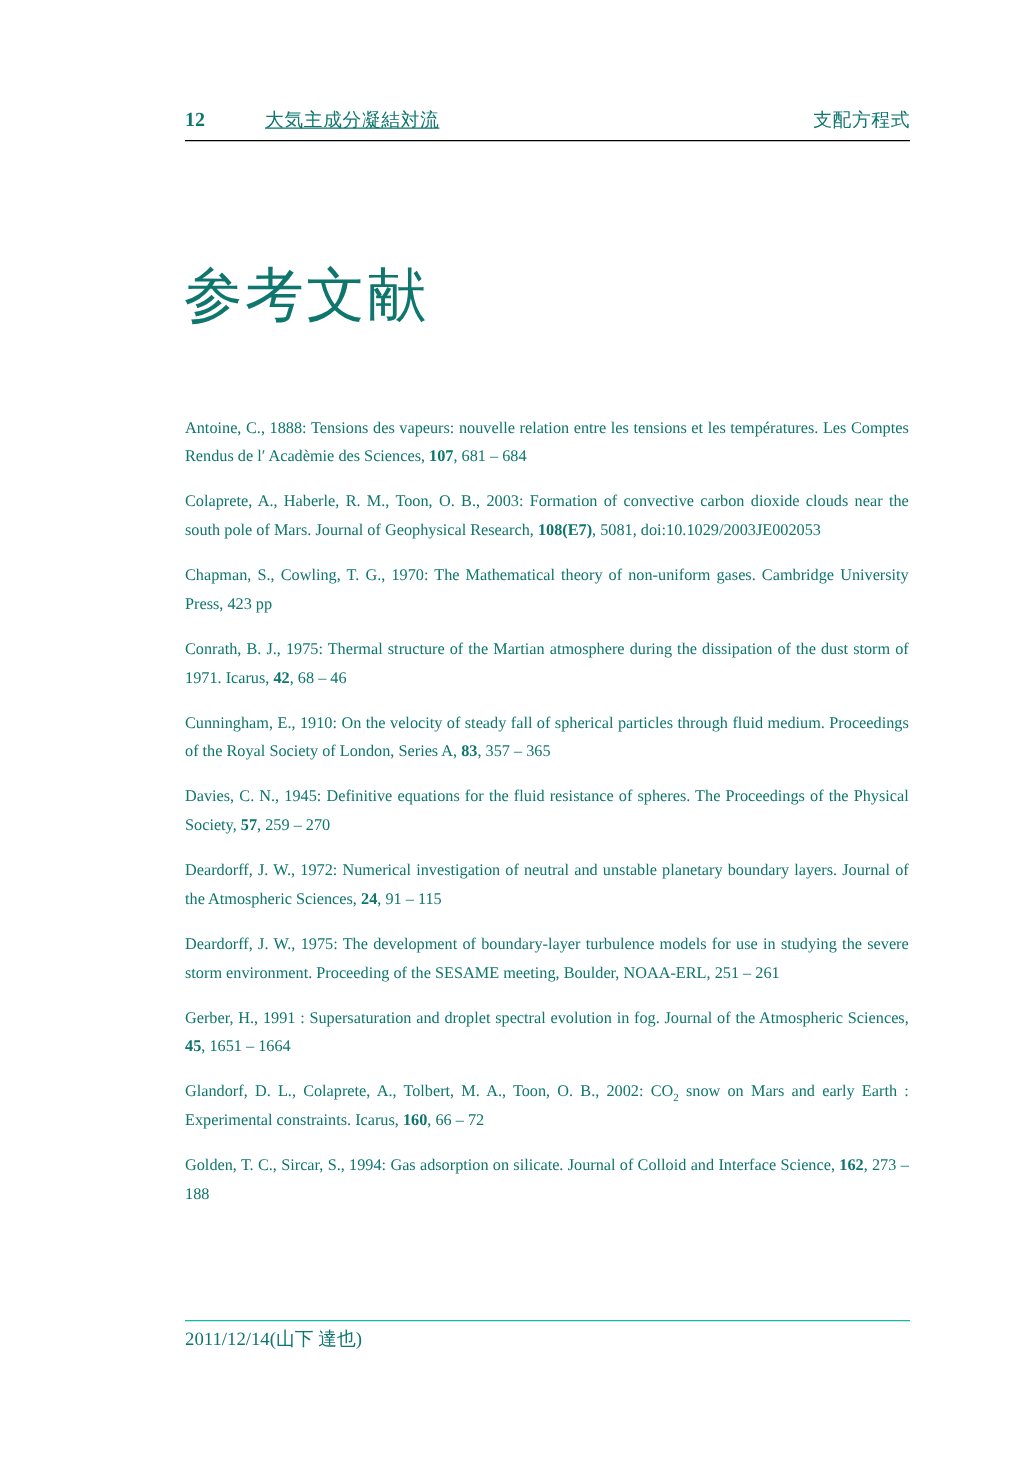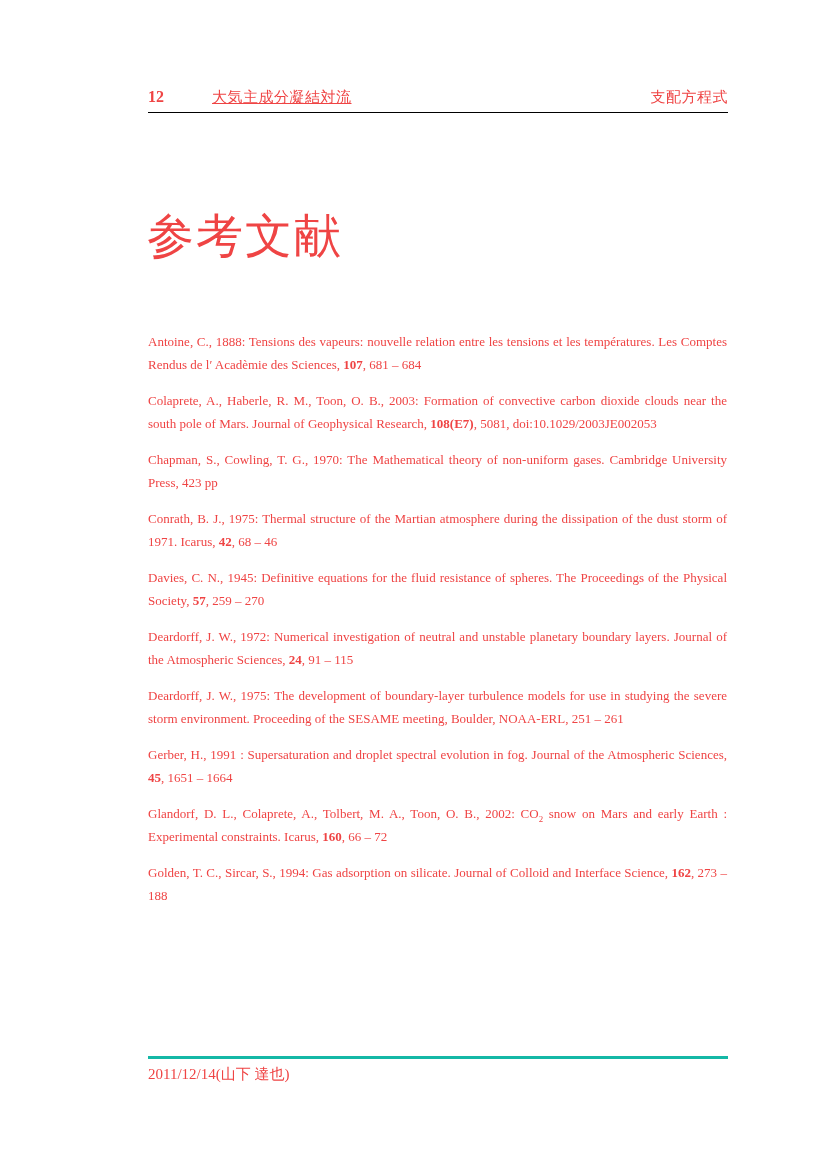--- a/index.html
+++ b/index.html
@@ -2,21 +2,21 @@
 <html><head>
 <meta charset="utf-8">
 <style>
   * { margin: 0; padding: 0; box-sizing: border-box; }
   html, body { background: #ffffff; }
   .page {
     position: relative;
     width: 826px;
     height: 1169px;
     background: #ffffff;
-    color: #ef4444;
+    color: #0f766e;
     overflow: hidden;
     font-family: "Liberation Serif", serif;
   }
   
   .header {
     position: absolute;
     left: 148px;
     top: 88px;
     width: 580px;
     display: flex;
@@ -69,21 +69,21 @@
     margin-bottom: 13px;
   }
   .ref b { font-weight: bold; }
   .ref sub { font-size: 0.68em; line-height: 0; }
   
   .footer {
     position: absolute;
     left: 148px;
     top: 1056px;
     width: 580px;
-    border-top: 3px solid #14b8a6;
+    border-top: 1px solid #14b8a6;
     padding-top: 6px;
     font-family: "Liberation Serif", serif;
     font-size: 15px;
     line-height: 18px;
   }
 </style>
 </head>
 <body>
 
 <div class="page">
@@ -94,20 +94,21 @@
     <span class="header-right">支配方程式</span>
   </div>
 
   <h1 class="chapter-title">参考文献</h1>
 
   <div class="references">
       <p class="ref"><span>Antoine, C., 1888:  Tensions des vapeurs:  nouvelle relation entre les tensions et les températures. Les Comptes Rendus de l′ Acadèmie des Sciences, </span><b>107</b><span>, 681 – 684</span></p>
       <p class="ref"><span>Colaprete, A., Haberle, R. M., Toon, O. B., 2003:  Formation of convective carbon dioxide clouds near the south pole of Mars. Journal of Geophysical Research, </span><b>108(E7)</b><span>, 5081, doi:10.1029/2003JE002053</span></p>
       <p class="ref"><span>Chapman, S., Cowling, T. G., 1970:  The Mathematical theory of non-uniform gases. Cambridge University Press, 423 pp</span></p>
       <p class="ref"><span>Conrath, B. J., 1975:  Thermal structure of the Martian atmosphere during the dissipation of the dust storm of 1971. Icarus, </span><b>42</b><span>, 68 – 46</span></p>
+      <p class="ref"><span>Cunningham, E., 1910: On the velocity of steady fall of spherical particles through fluid medium. Proceedings of the Royal Society of London, Series A, </span><b>83</b><span>, 357 – 365</span></p>
       <p class="ref"><span>Davies, C. N., 1945:  Definitive equations for the fluid resistance of spheres.  The Proceedings of the Physical Society, </span><b>57</b><span>, 259 – 270</span></p>
       <p class="ref"><span>Deardorff, J. W., 1972:  Numerical investigation of neutral and unstable planetary boundary layers. Journal of the Atmospheric Sciences, </span><b>24</b><span>, 91 – 115</span></p>
       <p class="ref"><span>Deardorff, J. W., 1975:  The development of boundary-layer turbulence models for use in studying the severe storm environment.  Proceeding of the SESAME meeting, Boulder, NOAA-ERL, 251 – 261</span></p>
       <p class="ref"><span>Gerber, H., 1991 : Supersaturation and droplet spectral evolution in fog.  Journal of the Atmospheric Sciences, </span><b>45</b><span>, 1651 – 1664</span></p>
       <p class="ref"><span>Glandorf, D. L., Colaprete, A., Tolbert, M. A., Toon, O. B., 2002:  CO</span><sub>2</sub><span> snow on Mars and early Earth : Experimental constraints. Icarus, </span><b>160</b><span>, 66 – 72</span></p>
       <p class="ref"><span>Golden, T. C., Sircar, S., 1994:  Gas adsorption on silicate.  Journal of Colloid and Interface Science, </span><b>162</b><span>, 273 – 188</span></p>
     </div>
 
   <div class="footer">
     <span>2011/12/14(山下 達也)</span>

